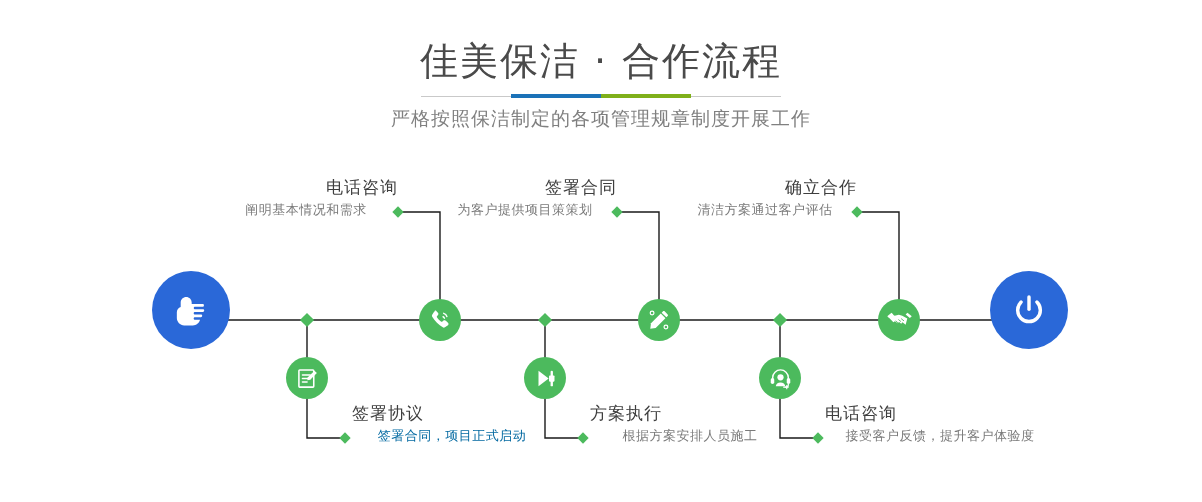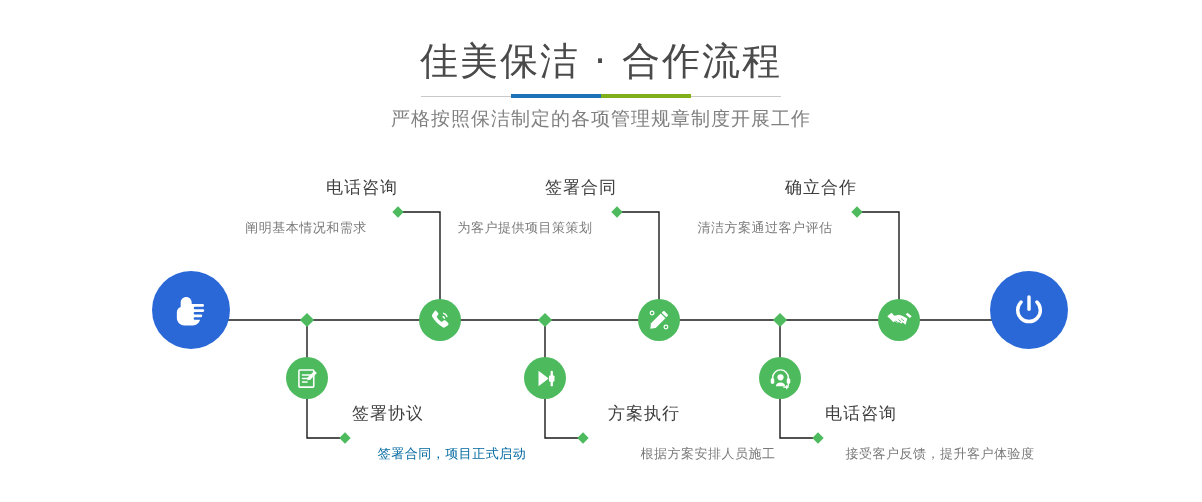--- a/index.html
+++ b/index.html
@@ -130,21 +130,21 @@
     font-size: 17px;
     line-height: 22px;
     color: #3e3e3e;
     letter-spacing: 1px;
   }
   .step-label .desc {
     font-size: 13px;
     line-height: 20px;
     color: #7a7a7a;
     letter-spacing: 0.5px;
-    margin-top: 20px;
+    margin-top: 2px;
   }
   .label-top { text-align: right; }
   .label-bottom { text-align: left; }
   .label-top .desc { text-align: center; }
   .label-bottom .desc { text-align: center; }
 </style>
 </head>
 <body>
 
 <div id="header">
@@ -257,21 +257,21 @@
     <div class="desc" style="color: #0369a1;">签署合同，项目正式启动</div>
   </div>
 
   <div class="step-node" style="left: 524px; top: 207px; background: rgb(76, 186, 93);">
     <svg width="25" height="25" viewBox="0 0 64 64">
       <path fill="#ffffff" d="M14 12l26 20-26 20z"></path>
       <rect x="45" y="12" width="6" height="40" rx="3" fill="#ffffff"></rect>
       <rect x="41" y="24" width="14" height="16" rx="2" fill="#ffffff"></rect>
     </svg>
   </div>
-  <div class="step-label label-bottom" style="left:608px; top:252px; width:200px;">
+  <div class="step-label label-bottom" style="left:590px; top:252px; width:200px;">
     <div class="title" style="color: rgb(62, 62, 62);">方案执行</div>
     <div class="desc" style="color: rgb(122, 122, 122);">根据方案安排人员施工</div>
   </div>
 
   <div class="step-node" style="left: 759px; top: 207px; background: rgb(76, 186, 93);">
     <svg width="25" height="25" viewBox="0 0 64 64">
       <path fill="none" stroke="#ffffff" stroke-width="3.6" stroke-linecap="round" d="M12 34v-4a20 20 0 0 1 40 0v4"></path>
       <rect x="7" y="31" width="9" height="15" rx="4.5" fill="#ffffff"></rect>
       <rect x="48" y="31" width="9" height="15" rx="4.5" fill="#ffffff"></rect>
       <path fill="none" stroke="#ffffff" stroke-width="3.2" stroke-linecap="round" d="M52 46v2a6 6 0 0 1-6 6h-6"></path>

